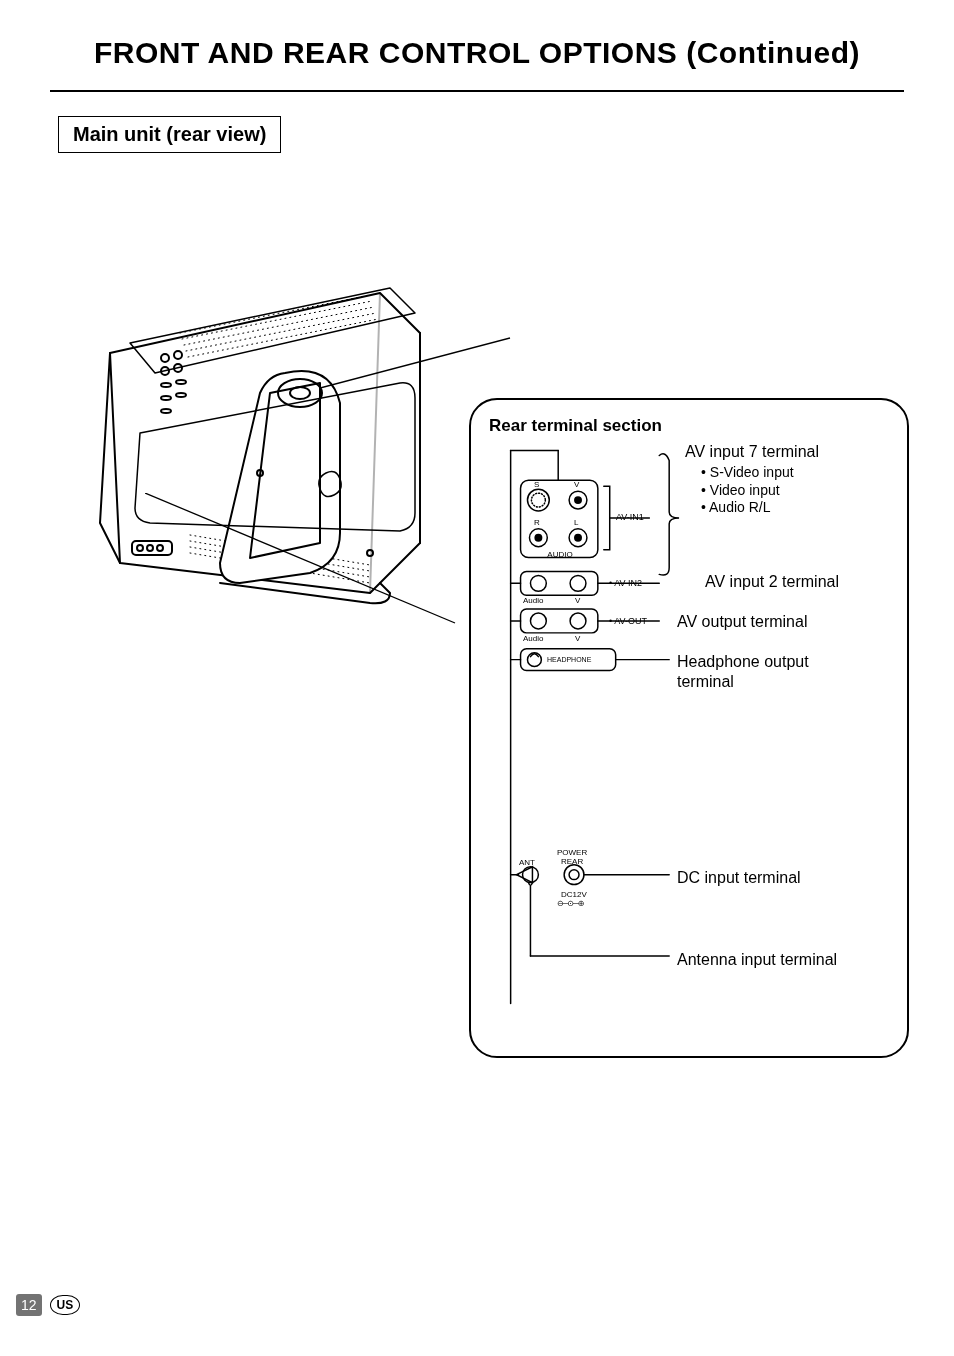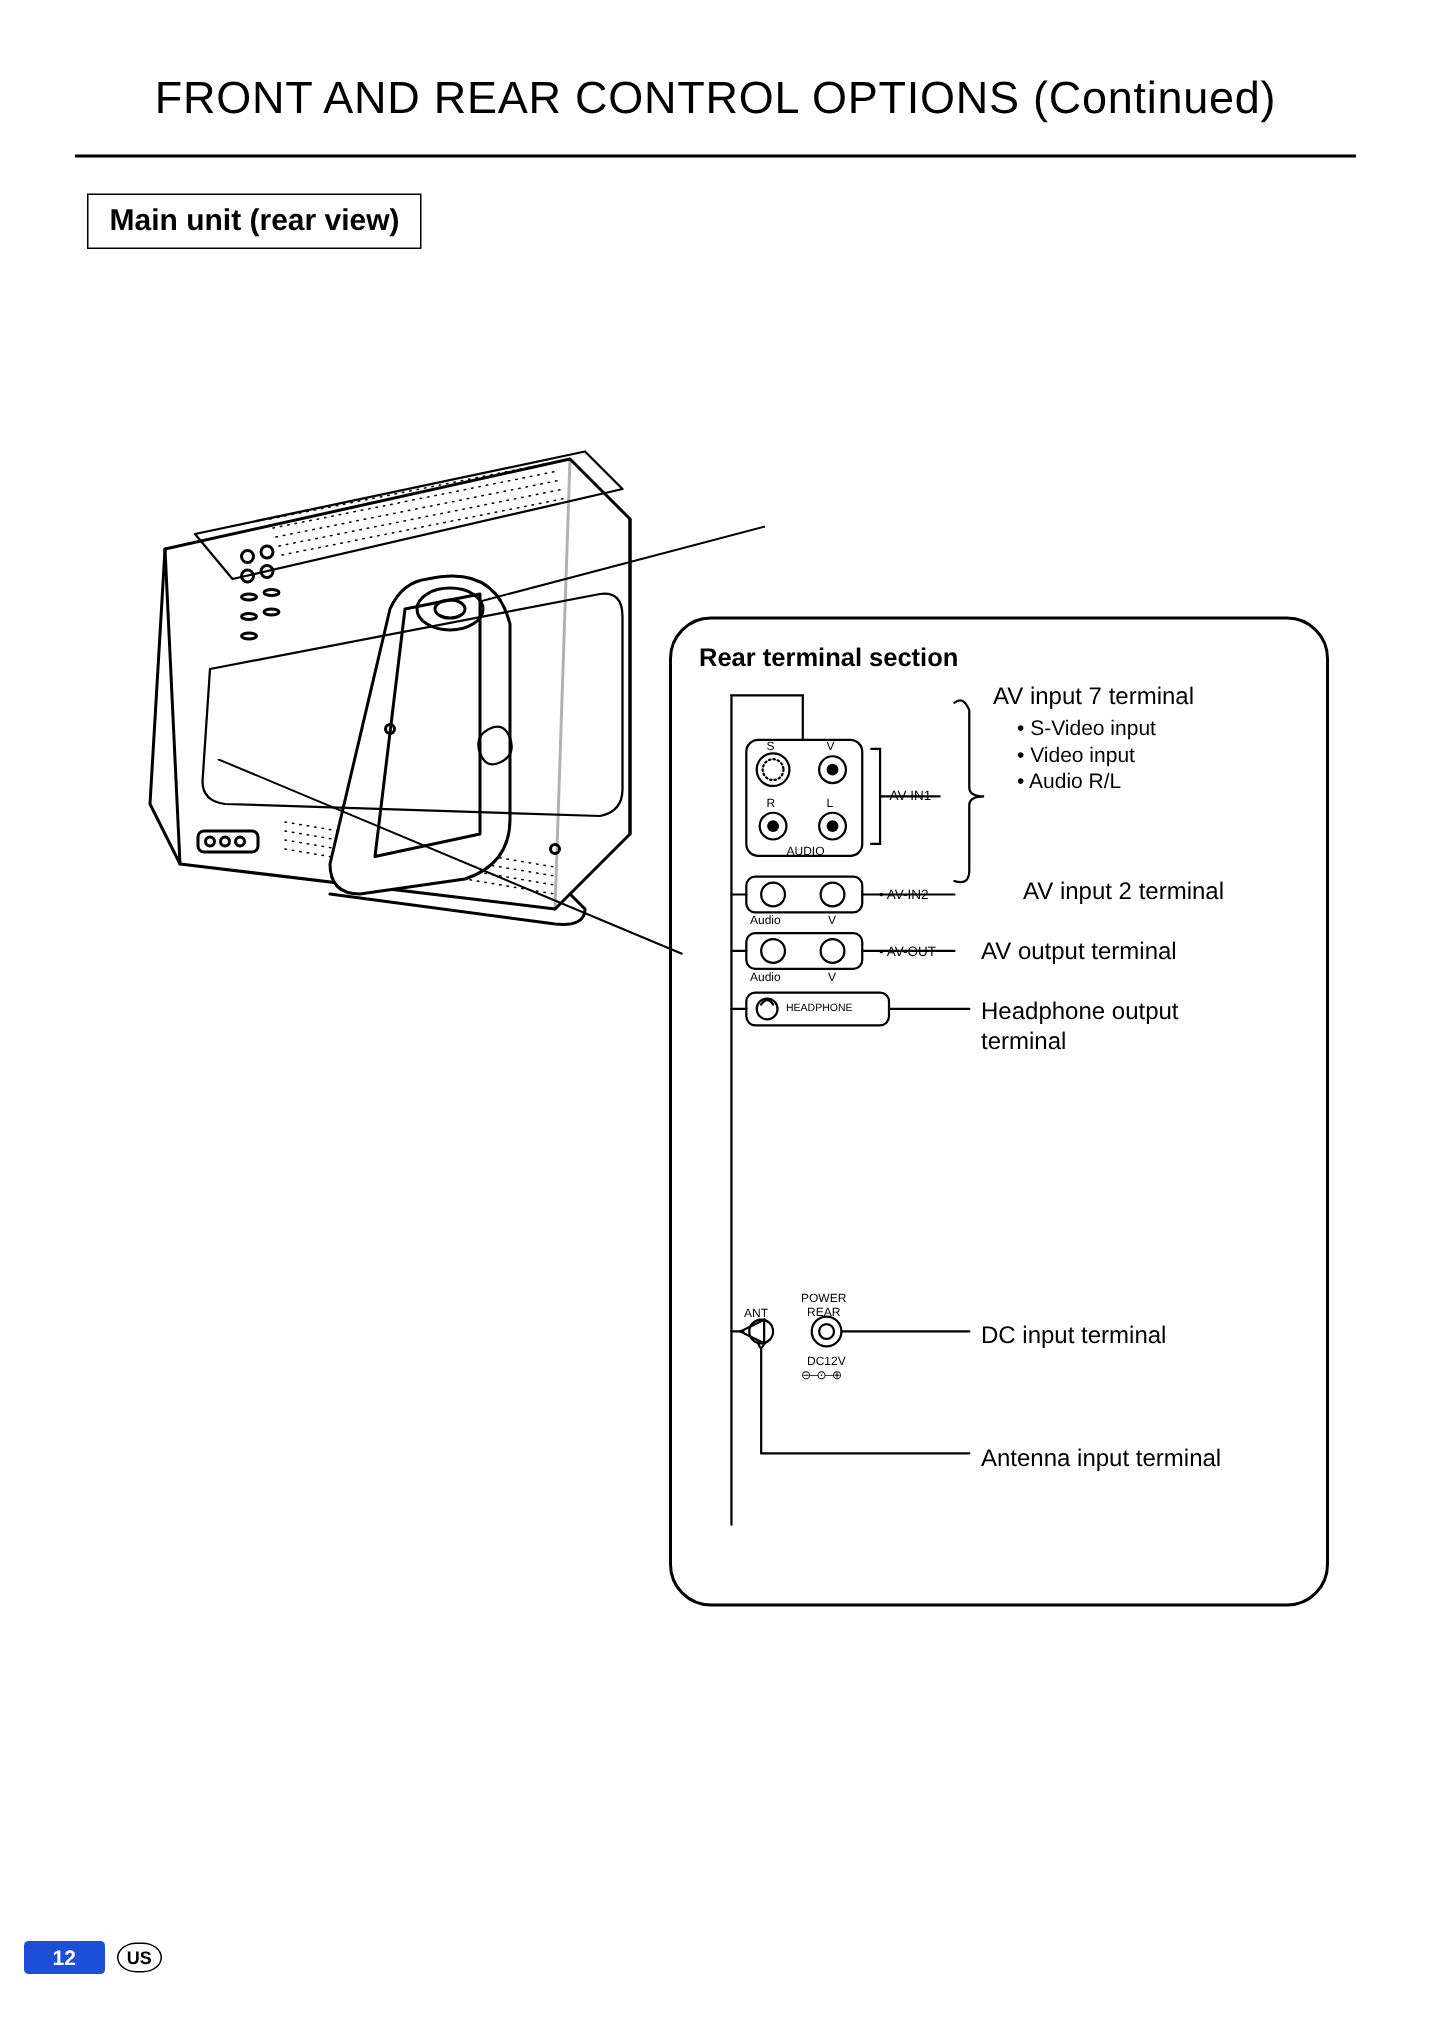--- a/index.html
+++ b/index.html
@@ -13,24 +13,24 @@
     color: #000;
   }
   .page {
     position: relative;
     width: 954px;
     height: 1356px;
     padding: 36px 50px 40px 50px;
   }
   .title {
     font-size: 30px;
-    font-weight: normal;
+    font-weight: bold;
     text-align: center;
     letter-spacing: 0.5px;
-    margin-top: 13px;
+    margin-top: 0;
   }
   .rule {
     border: none;
     border-top: 2px solid #000;
     margin: 8px 0 24px 0;
   }
   .subheading-box {
     display: inline-block;
     border: 1.5px solid #000;
     padding: 6px 14px;
@@ -65,21 +65,21 @@
   }
   
   .leader {
     position: absolute;
     pointer-events: none;
   }
 
   
   .panel {
     position: absolute;
-    left: 396px;
+    left: 419px;
     top: 215px;
     width: 440px;
     height: 660px;
     border: 2.5px solid #000;
     border-radius: 28px;
     padding: 16px 18px 22px 18px;
   }
   .panel-title {
     font-weight: bold;
     font-size: 17px;
@@ -116,25 +116,25 @@
   
   .footer {
     position: absolute;
     left: 16px;
     bottom: 40px;
     display: flex;
     align-items: center;
     gap: 8px;
   }
   .page-num {
-    background: #1d4ed8;
+    background: #737373;
     color: #fff;
-    font-weight: bold;
+    font-weight: normal;
     font-size: 14px;
-    padding: 3px 19px;
+    padding: 3px 5px;
     border-radius: 3px;
   }
   .us-badge {
     border: 1.5px solid #000;
     border-radius: 50%/60%;
     padding: 0 6px;
     font-size: 12px;
     font-weight: bold;
     line-height: 18px;
     height: 20px;

